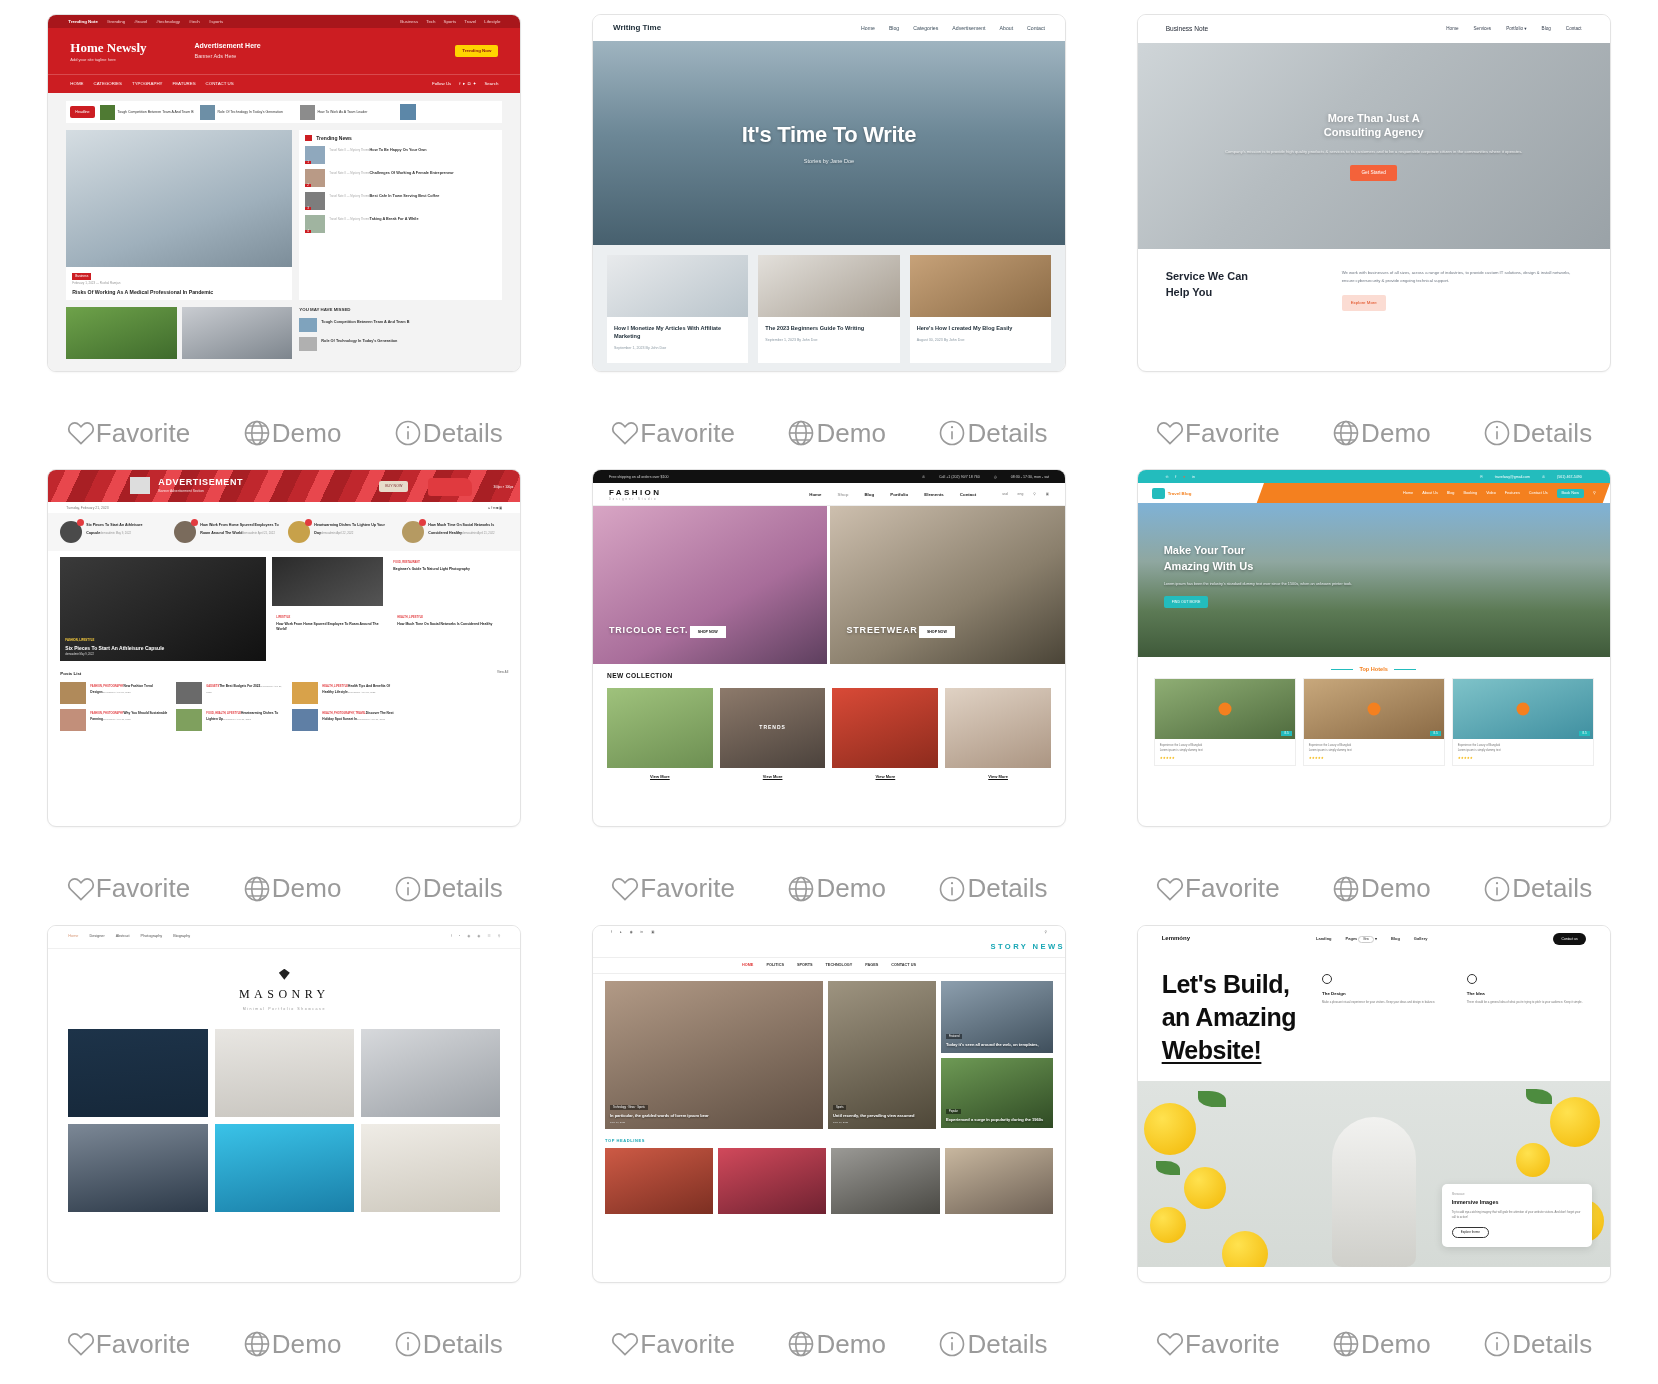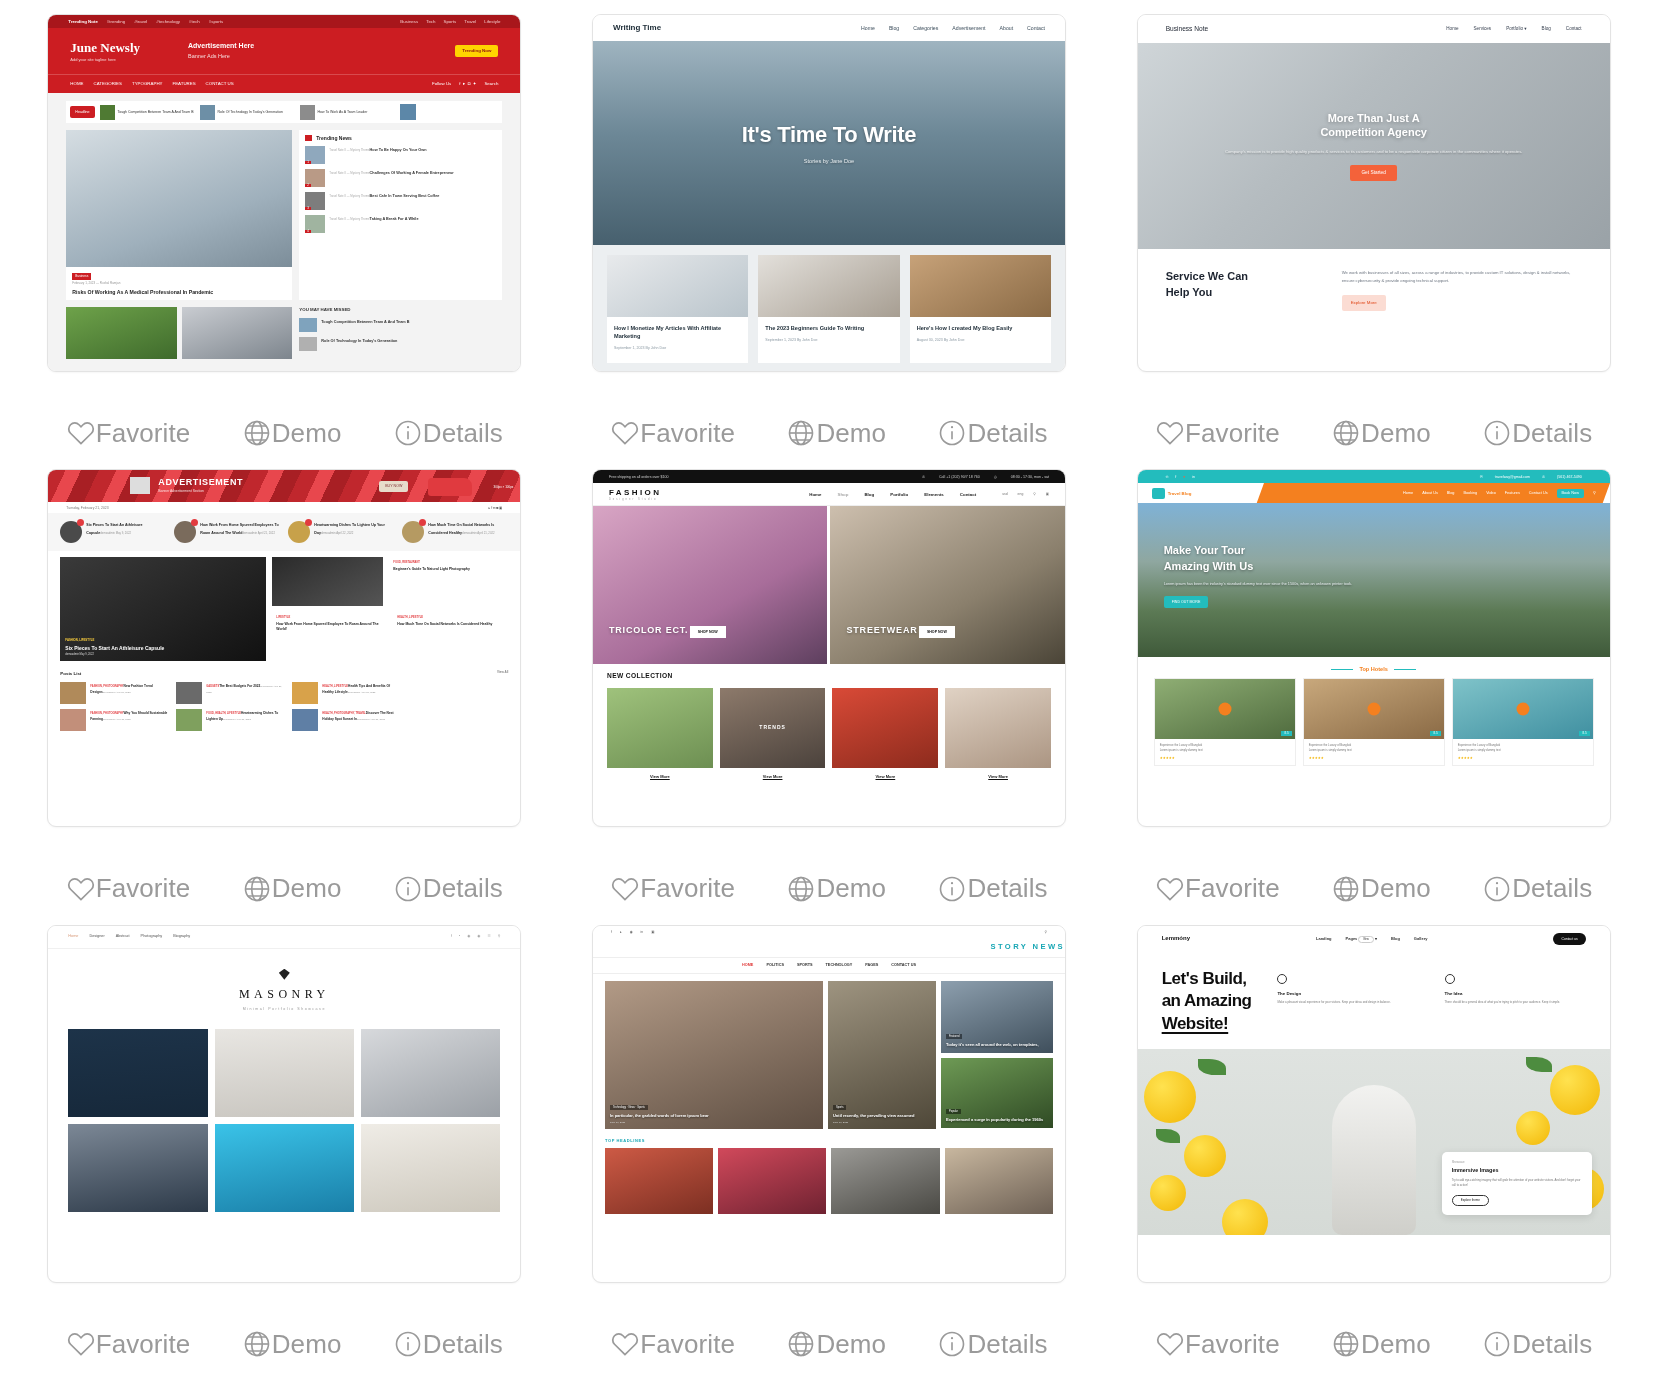--- a/index.html
+++ b/index.html
@@ -244,21 +244,21 @@
   .c8-row { display:flex; gap:5px; padding:0 12px;}
   .c8-row div { flex:1; height:66px;}
 
   
   .c9-nav { height:26px; background:#fff; display:flex; align-items:center; padding:0 24px;}
   .c9-logo { font-size:6px; color:#111; font-weight:bold;}
   .c9-nav .nav { margin-left:auto; margin-right:auto; font-size:4px; color:#333; gap:14px; font-weight:bold;}
   .c9-nav .pill { border:1px solid #ccc; border-radius:9px; font-size:2.6px; padding:1px 4px; color:#666;}
   .c9-cta { background:#111; color:#fff; font-size:3.4px; padding:4px 8px; border-radius:9px;}
   .c9-mid { display:flex; padding:16px 24px 14px 24px; gap:26px;}
-  .c9-mid h1 { font-size:17px; font-weight:bold; color:#0e0e0e; line-height:1.33; letter-spacing:-.5px;}
+  .c9-mid h1 { font-size:25px; font-weight:bold; color:#0e0e0e; line-height:1.33; letter-spacing:-.5px;}
   .c9-mid h1 u { text-decoration-thickness:2px; text-underline-offset:3px;}
   .c9-feats { display:flex; gap:26px; flex:1; padding-top:6px;}
   .c9-f { flex:1; }
   .c9-f .ic { width:10px; height:10px; border:1.2px solid #333; border-radius:50%; margin-bottom:7px;}
   .c9-f b { font-size:4.4px; color:#111; display:block;}
   .c9-f p { font-size:2.8px; color:#7a7a7a; line-height:1.8; margin-top:4px;}
   .c9-hero { height:186px; position:relative; background:linear-gradient(180deg,#dfe3e0 0%, #d5dad6 100%); overflow:hidden;}
   .c9-lemon { position:absolute; border-radius:50%; background:radial-gradient(circle at 35% 30%, #ffe24f, #f2b705); }
   .c9-leaf { position:absolute; background:#4d8c3f; border-radius:0 60% 0 60%; }
   .c9-bust { position:absolute; left:50%; transform:translateX(-50%); bottom:0; width:84px; height:150px;
@@ -287,21 +287,21 @@
           <span class="right">
             <span>Business</span>
             <span>Tech</span>
             <span>Sports</span>
             <span>Travel</span>
             <span>Lifestyle</span>
           </span>
         </div>
         <div class="c1-mid">
           <div class="c1-logo">
-            <span>June Newsly</span>
+            <span>Home Newsly</span>
             <small>Add your site tagline here</small>
           </div>
           <div class="c1-ad">
             <b>Advertisement Here</b>
             <span>Banner Ads Here</span>
           </div>
           <div class="c1-btn">Trending Now</div>
         </div>
         <div class="c1-nav">
           <span>HOME</span>
@@ -488,21 +488,21 @@
             <span>Home</span>
             <span>Services</span>
             <span><span>Portfolio</span> <span>▾</span></span>
             <span>Blog</span>
             <span>Contact</span>
           </div>
         </div>
         <div class="c3-hero">
           <h1>
             <span>More Than Just A</span><br>
-            <span>Competition Agency</span>
+            <span>Consulting Agency</span>
           </h1>
           <p>Company's mission is to provide high quality products &amp; services to its customers and to be a responsible corporate citizen in the communities where it operates.</p>
           <div class="c3-cta">Get Started</div>
         </div>
         <div class="c3-svc">
           <h2>
             <span>Service We Can</span><br>
             <span>Help You</span>
           </h2>
           <div class="tx">

